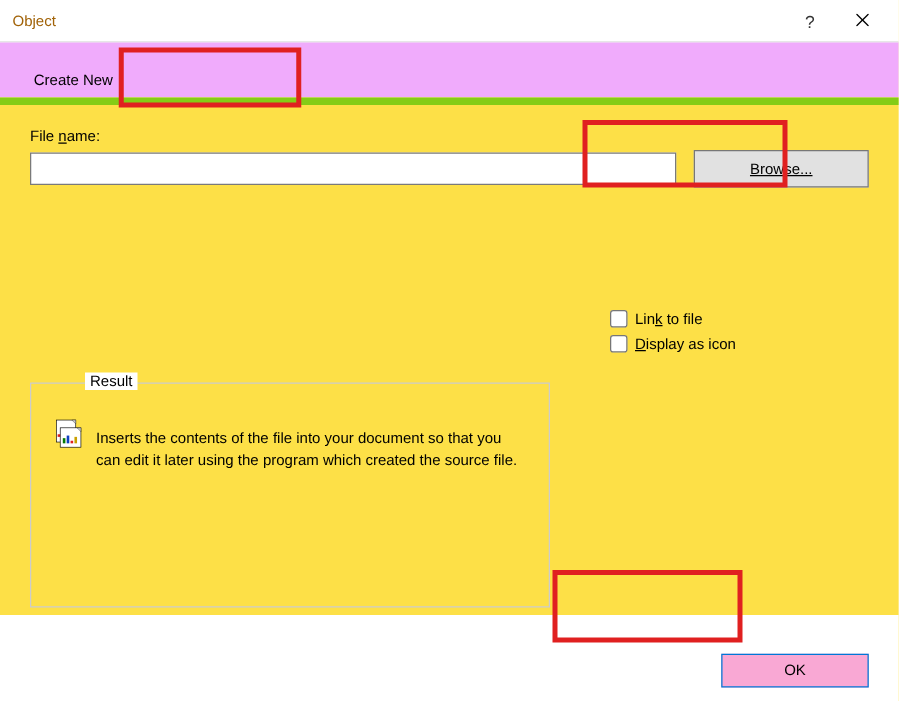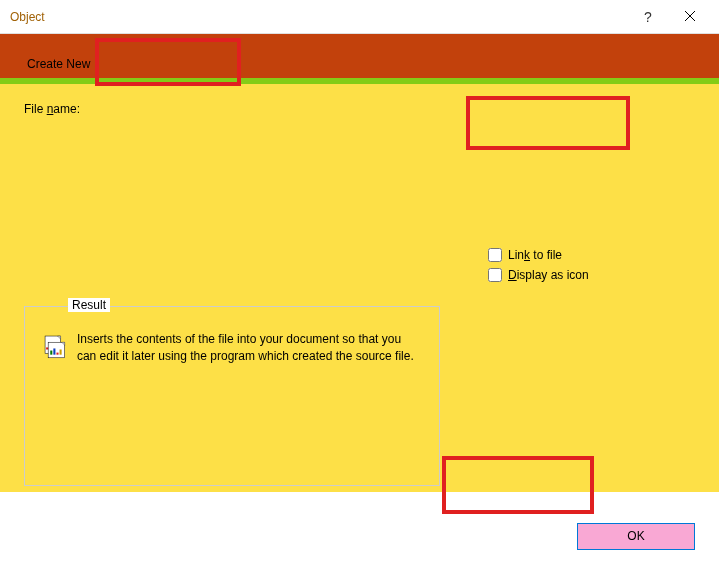--- a/index.html
+++ b/index.html
@@ -1,34 +1,34 @@
 <!DOCTYPE html>
 <html><head>
   <meta charset="utf-8">
   <style>
     * { box-sizing: border-box; margin: 0; padding: 0; font-family: "Segoe UI", Tahoma, sans-serif; font-size: 12px; }
     body { width: 719px; height: 561px; background: #fff; overflow: hidden; }
     .titlebar { height: 34px; background: #fff; display: flex; align-items: center; padding: 0 8px 0 10px; border-bottom: 1px solid #e0e0e0; }
     .titlebar .title { font-size: 12px; color: #a16207; flex: 1; }
     .titlebar .ctl { width: 42px; height: 30px; display: flex; align-items: center; justify-content: center; color: #333; }
     .titlebar .ctl svg { width: 10px; height: 10px; }
-    .tabrow { background: #c2410c; height: 44px; display: flex; align-items: flex-end; padding: 0 0 0 10px; }
+    .tabrow { background: #f0abfc; height: 44px; display: flex; align-items: flex-end; padding: 0 0 0 10px; }
     .tab { padding: 6px 16px; font-size: 12px; color: #000; border: 1px solid transparent; cursor: default; }
     .tab.active { background: #fff; border: 1px solid #ccc; border-bottom: 1px solid #fff; position: relative; top: 1px; }
     .body { background: #fde047; padding: 18px 24px 8px 24px; position: relative; height: 414px; border-top: 6px solid #84cc16; }
     .label { font-size: 12px; margin-bottom: 4px; }
     .filerow { display: flex; gap: 14px; align-items: center; }
     .fileinput { flex: 1; height: 26px; border: 1px solid #7a7a7a; padding: 2px 4px; background: #fff; }
     .browse { width: 140px; height: 30px; border: 1px solid #777; background: #e1e1e1; font-size: 12px; }
     .options { position: absolute; left: 488px; top: 164px; }
     .options .opt { display: flex; align-items: center; gap: 6px; margin-bottom: 6px; font-size: 12px; }
     .options input[type=checkbox] { width: 14px; height: 14px; }
     .result { position: absolute; left: 24px; top: 222px; width: 416px; height: 180px; border: 1px solid #ccc; padding: 22px 18px 18px 18px; }
     .result .legend { position: absolute; top: -9px; left: 8px; background: #fff; padding: 0 4px; font-size: 12px; margin-left: 35px; }
-    .result-inner { display: flex; gap: 8px; align-items: flex-start; }
+    .result-inner { display: flex; gap: 8px; align-items: flex-end; }
     .result-icon { width: 50px; height: 48px; position: relative; top: 6px; }
     .result-text { font-size: 12px; line-height: 1.45; padding-top: 2px; }
     .btnrow { display: flex; gap: 14px; justify-content: flex-end; align-items: center; padding: 20px 24px 0 0; height: 68px; border-top: 0; }
     .mainbtn { width: 118px; height: 27px; font-size: 12px; }
     .ok { background: #f9a8d4; border: 1px solid #0078d7; }
     .cancel { background: #e1e1e1; border: 1px solid #adadad; }
 
     .redbox { border: 4px solid #e02020; position: absolute; pointer-events: none; }
     .rb-tab { left: 95px; top: -46px; width: 146px; height: 48px; }
     .rb-browse { left: 466px; top: 12px; width: 164px; height: 54px; }
@@ -60,20 +60,26 @@
   </div>
 </div>
 
 <div class="body">
   <div class="redbox rb-tab"></div>
   <div class="redbox rb-browse"></div>
 
   <div class="label">
     <span>File </span><span class="underline">n</span><span>ame:</span>
   </div>
+  <div class="filerow">
+    <input type="text" class="fileinput" value="" style="">
+    <button class="browse">
+      <span><span style="text-decoration:underline">Browse...</span></span>
+    </button>
+  </div>
 
   <div class="options">
     <label class="opt">
       <input type="checkbox" style="">
       <span><span>Lin</span><span class="underline">k</span><span> to file</span></span>
     </label>
     <label class="opt">
       <input type="checkbox" style="">
       <span><span class="underline">D</span><span>isplay as icon</span></span>
     </label>

